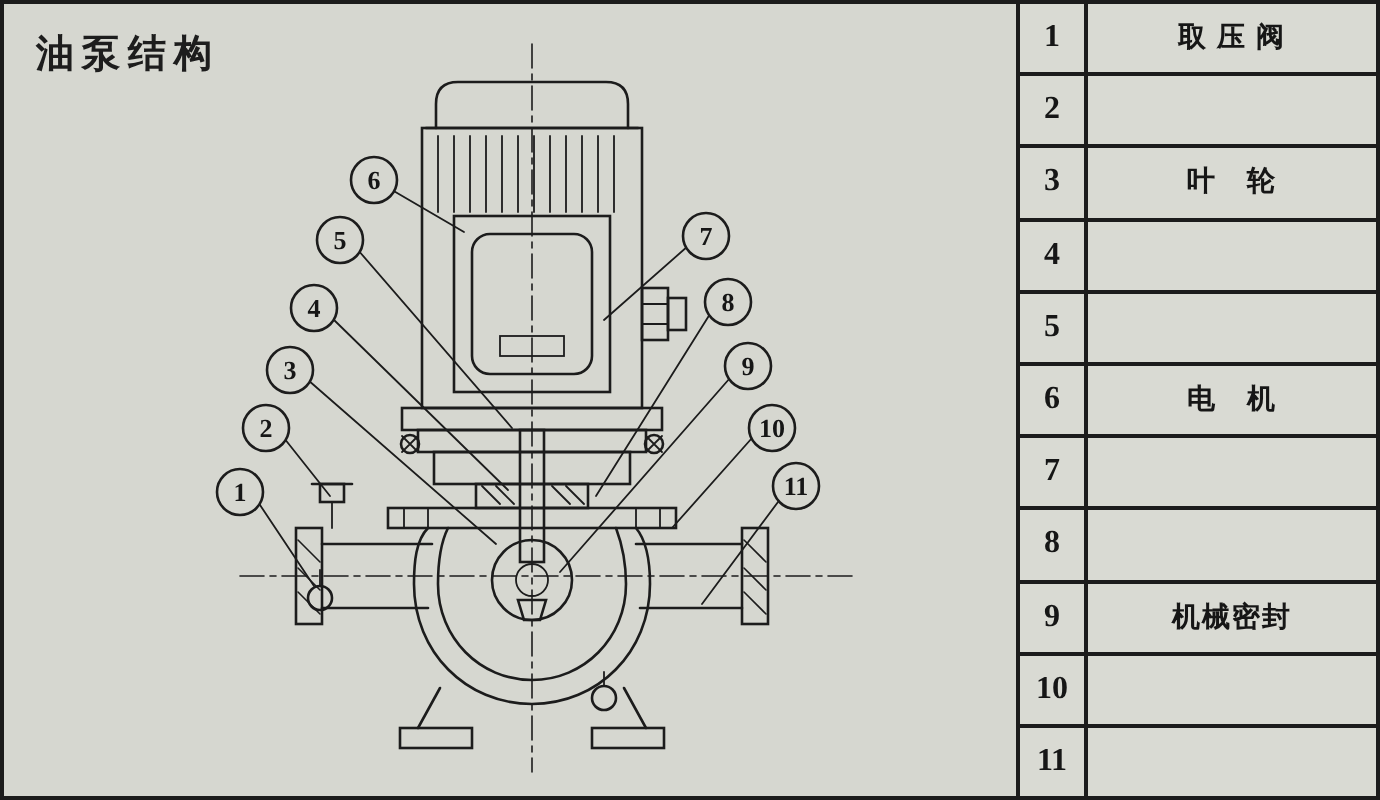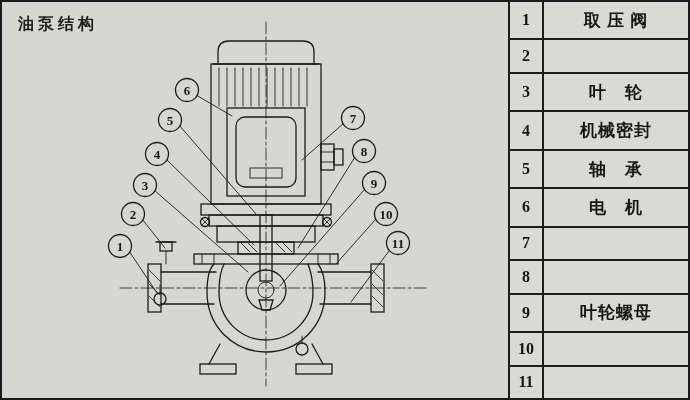--- a/index.html
+++ b/index.html
@@ -21,21 +21,21 @@
     overflow:hidden;
   }
   .diagram{
     position:relative;
     width:506px;height:396px;
     flex:0 0 auto;
   }
   .diagram-title{
     position:absolute;
     left:16px;top:12px;
-    font-size:16px;
+    font-size:19px;
     font-weight:bold;
     letter-spacing:4px;
     color:#1d1d1d;
   }
   .parts-table{
     flex:1 1 auto;
     border-left:2px solid var(--line);
     background:var(--tbl);
     display:flex;
     flex-direction:column;
@@ -52,21 +52,21 @@
     color:#161616;
   }
   .cell.num{
     width:32px;
     border-right:2px solid var(--line);
     font-size:16px;
     flex:0 0 auto;
   }
   .cell.name{
     flex:1 1 auto;
-    font-size:17px;
+    font-size:14px;
     letter-spacing:1px;
     white-space:pre;
   }
   svg{display:block;color:var(--line);}
   .callout-text{
     font-family:"Liberation Serif","DejaVu Serif",serif;
     font-size:13px;
     font-weight:bold;
     fill:#161616;
   }
@@ -219,39 +219,37 @@
     </div>
     <div class="parts-row">
       <div class="cell num">2</div>
     </div>
     <div class="parts-row">
       <div class="cell num">3</div>
       <div class="cell name">叶　轮</div>
     </div>
     <div class="parts-row">
       <div class="cell num">4</div>
-      <div class="cell name">机械密封</div>
     </div>
     <div class="parts-row">
       <div class="cell num">5</div>
-      <div class="cell name">轴　承</div>
     </div>
     <div class="parts-row">
       <div class="cell num">6</div>
       <div class="cell name">电　机</div>
     </div>
     <div class="parts-row">
       <div class="cell num">7</div>
     </div>
     <div class="parts-row">
       <div class="cell num">8</div>
     </div>
     <div class="parts-row">
       <div class="cell num">9</div>
-      <div class="cell name">叶轮螺母</div>
+      <div class="cell name">机械密封</div>
     </div>
     <div class="parts-row">
       <div class="cell num">10</div>
     </div>
     <div class="parts-row">
       <div class="cell num">11</div>
     </div>
   </div>
 
 </div>

